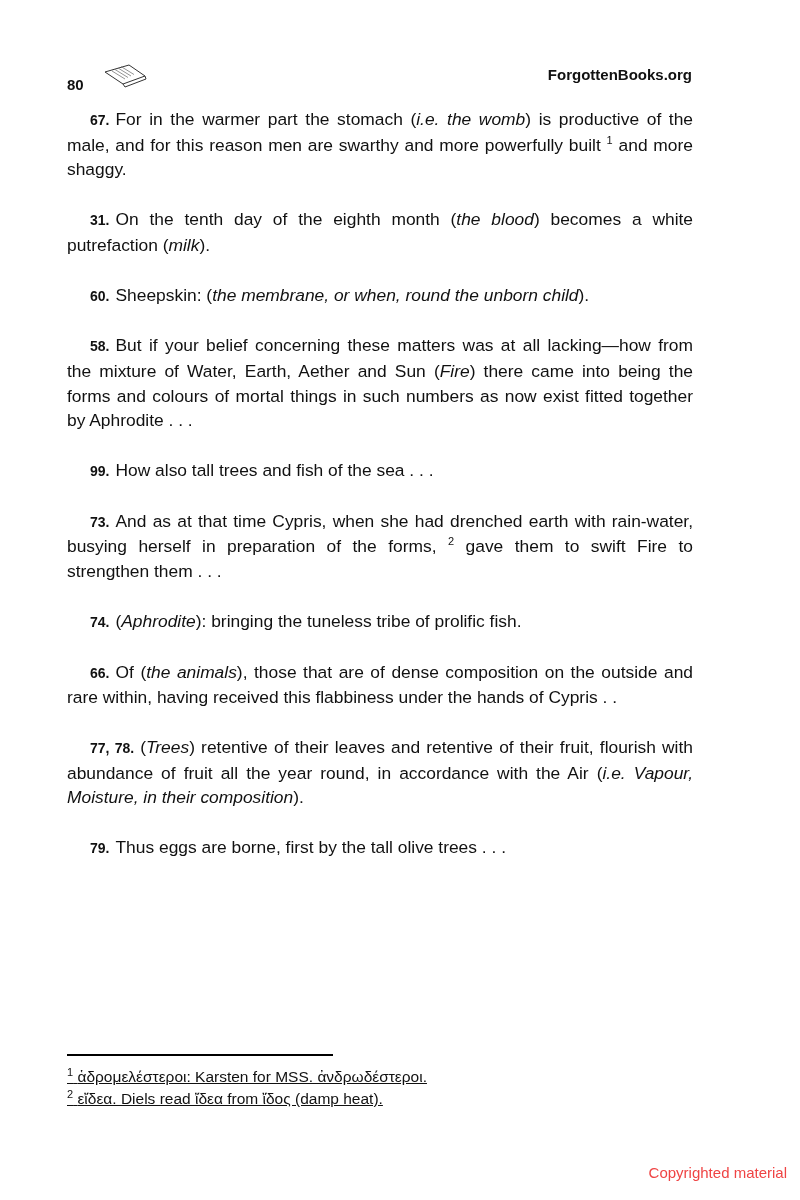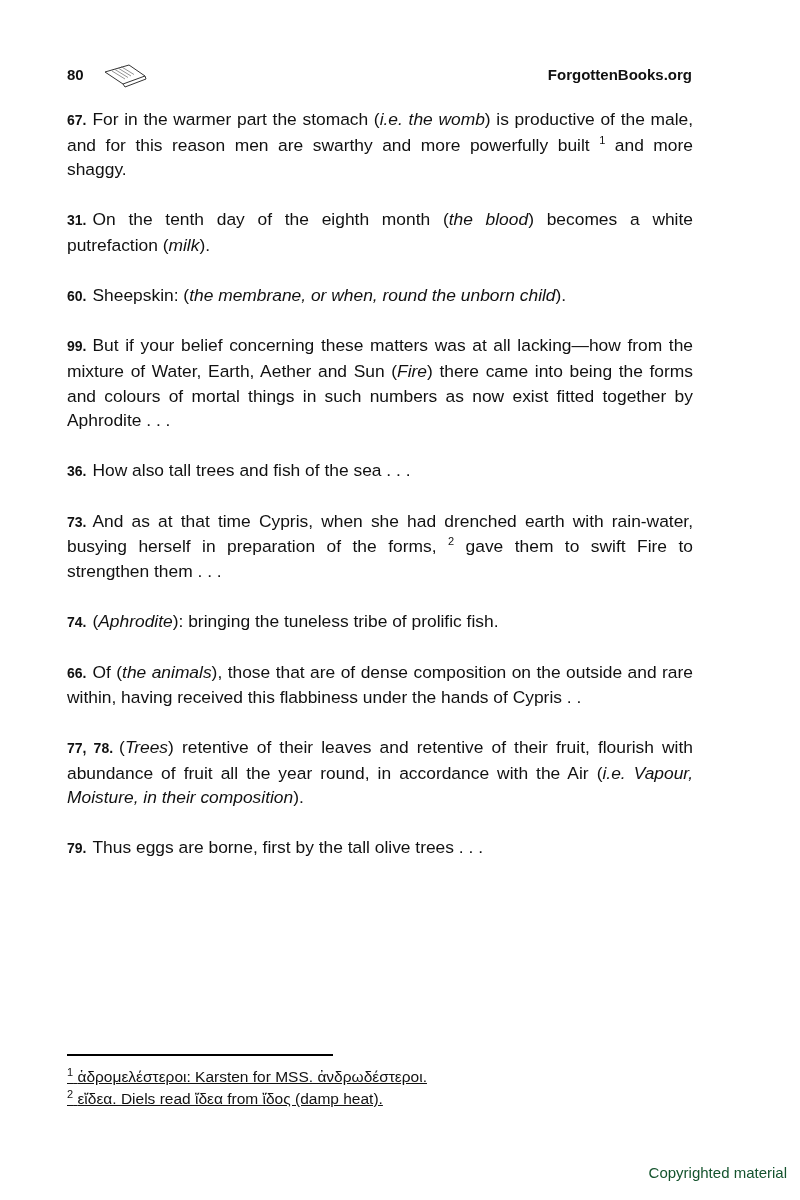--- a/index.html
+++ b/index.html
@@ -1,51 +1,51 @@
 <!DOCTYPE html>
 <html><head>
 <meta charset="utf-8">
 <style>
   html, body { margin:0; padding:0; background:#ffffff; }
   body { width:800px; height:1200px; position:relative; overflow:hidden;
          font-family:"Liberation Sans", sans-serif; color:#111; }
   .header { position:absolute; top:66px; left:67px; right:108px; height:24px; }
-  .pnum { position:absolute; left:0; top:0; font-weight:bold; font-size:15px;text-align:center; }
+  .pnum { position:absolute; left:0; top:10px; font-weight:bold; font-size:15px;text-align:center; }
   .book { position:absolute; left:36px; top:-4px; }
   .site { position:absolute; right:0; top:0; font-weight:bold; font-size:15px; }
   .content { position:absolute; top:107px; left:67px; width:626px;
              font-size:17.4px; line-height:24.7px; text-align:justify; }
   .para { margin:0 0 25px 0; }
-  .num { font-weight:bold; font-size:14px; margin-right:6px; }
+  .num { font-weight:bold; font-size:14px; margin-right:6px;margin-left:23px; }
   sup { font-size:11px; line-height:0; vertical-align:super; }
   .rule { position:absolute; left:67px; top:1054px; width:266px; height:1.5px; background:#000; }
   .fn { position:absolute; left:67px; font-size:15.5px; line-height:22px;text-decoration:underline; }
-  .wm { position:absolute; right:13px; top:1164px; font-size:15px; color:#14532d; }
+  .wm { position:absolute; right:13px; top:1164px; font-size:15px; color:#ef4444; }
 </style>
 </head>
 <body>
 
 <div class="header">
   <span class="pnum">80</span>
   <span class="book">
     <svg width="44" height="26" viewBox="0 0 44 26">
       <path d="M2 10 L20 22 L42 14 L26 3 Z" fill="#fff" stroke="#333" stroke-width="1"></path>
       <path d="M20 22 L22 25 L43 17 L42 14" fill="none" stroke="#333" stroke-width="1"></path>
       <path d="M9 9 L22 17 M12 7.5 L25 15.5 M15 6 L28 14 M18 4.5 L31 12.5" stroke="#777" stroke-width="0.8"></path>
     </svg>
   </span>
   <span class="site">ForgottenBooks.org</span>
 </div>
 
 <div class="content" id="content">
     <p class="para"><span class="num">67.</span><span>For in the warmer part the stomach (</span><i>i.e. the womb</i><span>) is productive of the male, and for this reason men are swarthy and more powerfully built </span><sup>1</sup><span> and more shaggy.</span></p>
     <p class="para"><span class="num">31.</span><span>On the tenth day of the eighth month (</span><i>the blood</i><span>) becomes a white putrefaction (</span><i>milk</i><span>).</span></p>
     <p class="para"><span class="num">60.</span><span>Sheepskin: (</span><i>the membrane, or when, round the unborn child</i><span>).</span></p>
-    <p class="para"><span class="num">99.</span><span>But if your belief concerning these matters was at all lacking—how from the mixture of Water, Earth, Aether and Sun (</span><i>Fire</i><span>) there came into being the forms and colours of mortal things in such numbers as now exist fitted together by Aphrodite . . .</span></p>
-    <p class="para"><span class="num">36.</span><span>How also tall trees and fish of the sea . . .</span></p>
+    <p class="para"><span class="num">58.</span><span>But if your belief concerning these matters was at all lacking—how from the mixture of Water, Earth, Aether and Sun (</span><i>Fire</i><span>) there came into being the forms and colours of mortal things in such numbers as now exist fitted together by Aphrodite . . .</span></p>
+    <p class="para"><span class="num">99.</span><span>How also tall trees and fish of the sea . . .</span></p>
     <p class="para"><span class="num">73.</span><span>And as at that time Cypris, when she had drenched earth with rain-water, busying herself in preparation of the forms, </span><sup>2</sup><span> gave them to swift Fire to strengthen them . . .</span></p>
     <p class="para"><span class="num">74.</span><span>(</span><i>Aphrodite</i><span>): bringing the tuneless tribe of prolific fish.</span></p>
     <p class="para"><span class="num">66.</span><span>Of (</span><i>the animals</i><span>), those that are of dense composition on the outside and rare within, having received this flabbiness under the hands of Cypris . .</span></p>
     <p class="para"><span class="num">77, 78.</span><span>(</span><i>Trees</i><span>) retentive of their leaves and retentive of their fruit, flourish with abundance of fruit all the year round, in accordance with the Air (</span><i>i.e. Vapour, Moisture, in their composition</i><span>).</span></p>
     <p class="para"><span class="num">79.</span><span>Thus eggs are borne, first by the tall olive trees . . .</span></p>
   </div>
 
 <div class="rule"></div>
 <div class="fn" style="top:1066px"><sup>1</sup> <span>ἁδρομελέστεροι: Karsten for MSS. ἀνδρωδέστεροι.</span></div>
 <div class="fn" style="top:1088px"><sup>2</sup> <span>εἴδεα. Diels read ἴδεα from ἴδος (damp heat).</span></div>

